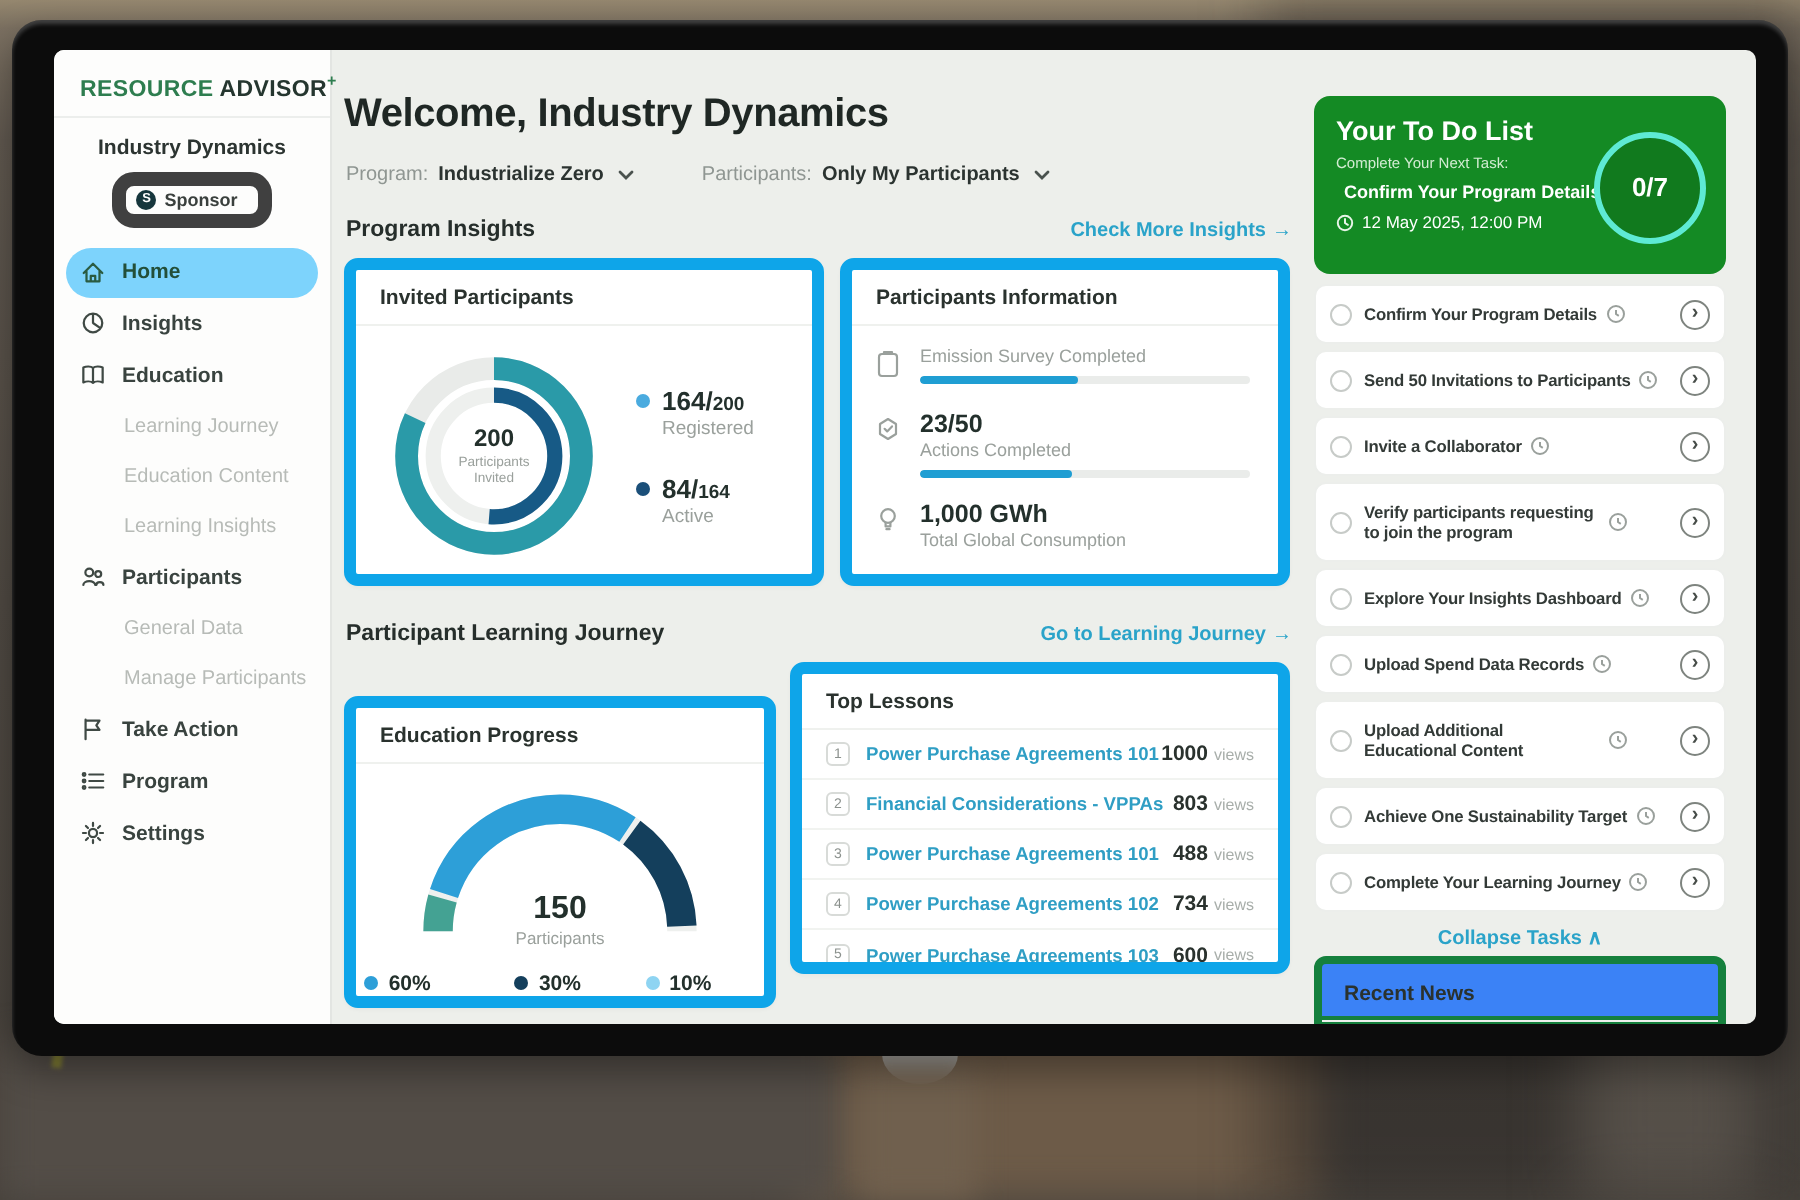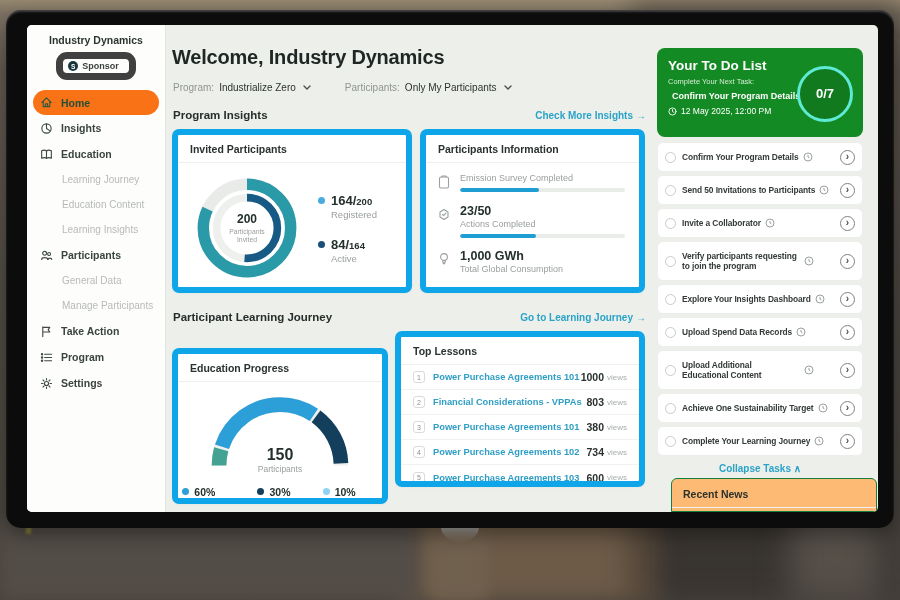--- a/index.html
+++ b/index.html
@@ -24,30 +24,30 @@
   .logo-adv { color:#25362f; }
   .logo-plus { color:#2e7d4f; font-size:8px; vertical-align:super; font-weight:bold; }
   .org-name { margin-top:9px; text-align:center; font-size:10.5px; font-weight:bold; color:#2c3431; }
   .sponsor-pill { margin:6px auto 10px; width:fit-content; display:flex; align-items:center; gap:4px; border:7px solid #404040; border-radius:11px; padding:2px 10px 2px 5px; }
   .sponsor-dot { width:10px; height:10px; border-radius:50%; background:#16363c; color:#fff; font-size:6.5px; font-weight:bold; display:flex; align-items:center; justify-content:center; }
   .sponsor-label { font-size:9px; color:#3a403d; font-weight:600; }
   .nav { margin-top:4px; }
   .nav-item { display:flex; align-items:center; height:26px; padding-left:13px; font-size:10.5px; font-weight:bold; color:#39433f; cursor:pointer; }
   .nav-item .nav-icon { width:13px; height:13px; margin-right:8px; display:inline-flex; }
   .nav-item svg { stroke:#3f4944; fill:none; stroke-width:1.2; stroke-linecap:round; stroke-linejoin:round; }
-  .nav-item.active { margin:0 6px; padding-left:7px; border-radius:14px; background:#f97316; color:#234f39; height:25px; }
+  .nav-item.active { margin:0 6px; padding-left:7px; border-radius:14px; background:#7dd3fc; color:#234f39; height:25px; }
   .nav-item.active svg { stroke:#2a5b41; }
   .nav-sub { display:flex; align-items:center; height:25px; padding-left:35px; font-size:10px; color:#b7bbb7; cursor:pointer; }
 
   
   .main-title { position:absolute; left:145px; top:21px; font-size:20px; font-weight:bold; color:#1f2724; letter-spacing:-0.2px; }
   .filters { position:absolute; left:146px; top:57px; display:flex; gap:34px; align-items:center; }
   .filter { display:flex; align-items:center; gap:5px; font-size:10px; }
   .filter-label { color:#8f9692; }
-  .filter-value { color:#2b3330; font-weight:normal; }
+  .filter-value { color:#2b3330; font-weight:bold; }
   .chev { display:inline-flex; margin-left:2px; }
   .chev svg { stroke:#4a524e; fill:none; stroke-width:1.4; stroke-linecap:round; }
 
   .section-row { position:absolute; display:flex; justify-content:space-between; align-items:center; width:473px; left:146px; }
   .section-title { font-size:11.5px; font-weight:bold; color:#262e2b; }
   .section-link { font-size:10px; font-weight:bold; color:#2aa3c9; cursor:pointer; }
   .section-link .arrow { margin-left:3px; }
 
   .card { position:absolute; background:#fff; border:6px solid #0ea5e9; border-radius:7px; box-shadow:0 1px 2px rgba(0,0,0,0.03); overflow:hidden; }
   .card-head { padding:8px 12px 7px; border-bottom:1px solid #eff1ee; font-size:10.5px; font-weight:bold; color:#2a322e; }
@@ -107,39 +107,43 @@
 
   .tasks { position:absolute; left:630px; top:117px; width:206px; }
   .task-row { display:flex; align-items:center; background:#fff; border:1px solid #eceeeb; border-radius:6px; min-height:30px; padding:3px 7px; margin-bottom:3px; cursor:pointer; }
   .task-check { width:11px; height:11px; border:1.4px solid #c7cbc8; border-radius:50%; margin-right:6px; flex:none; }
   .task-label { font-size:8.4px; font-weight:600; color:#333a37; line-height:1.25; letter-spacing:-0.1px; }
   .task-info { margin-left:4px; flex:none; display:inline-flex; }
   .task-info svg { stroke:#9aa09c; fill:none; stroke-width:1; }
   .task-go { margin-left:auto; width:15px; height:15px; border:1.4px solid #7e847f; border-radius:50%; color:#474d49; font-size:10px; line-height:12px; text-align:center; flex:none; font-weight:bold; }
   .collapse-link { text-align:center; font-size:10px; font-weight:bold; color:#2aa3c9; padding:4px 0 6px; cursor:pointer; }
 
-  .news-card { position:absolute; left:644px; top:453px; width:206px; height:34px; background:#fdba74; border:1px solid #15803d; border-radius:6px 6px 0 0; }
+  .news-card { position:absolute; left:630px; top:453px; width:206px; height:34px; background:#3b82f6; border:4px solid #15803d; border-radius:6px 6px 0 0; }
   .news-title { padding:9px 11px 7px; font-size:10.5px; font-weight:bold; color:#2a322e; border-bottom:1px solid #eff1ee; }
 </style>
 </head>
 <body>
 
 <div class="scene">
   <div class="bg-blob bg-center-col"></div>
   <div class="bg-right-dark" style="position:absolute;"></div>
   <div class="bg-right-col" style="position:absolute;"></div>
   <div class="bg-left-low" style="position:absolute;"></div>
   <div class="bg-sliver" style="position:absolute;"></div>
   <div class="stand-mount"></div>
   <div class="stand-col"></div>
 
   <div class="monitor">
     <div class="screen">
 
       <aside class="sidebar">
+        <div class="logo">
+          <span class="logo-res">RESOURCE</span>
+          <span class="logo-adv">ADVISOR</span><span class="logo-plus">+</span>
+        </div>
         <div class="org-name">Industry Dynamics</div>
         <div class="sponsor-pill">
           <span class="sponsor-dot">S</span>
           <span class="sponsor-label">Sponsor</span>
         </div>
         <nav class="nav">
           <div class="nav-item active">
             <span class="nav-icon">
                 <svg width="13" height="13" viewBox="0 0 14 14">
                   <path d="M2 7 L7 2 L12 7 M3.5 6.2 V11.5 H10.5 V6.2 M5.8 11.5 V8.5 H8.2 V11.5"></path>
@@ -380,21 +384,21 @@
         </div>
         <div class="lesson-row">
           <span class="rank-badge">2</span>
           <span class="lesson-title">Financial Considerations - VPPAs</span>
           <span class="views-num">803</span>
           <span class="views-suffix">views</span>
         </div>
         <div class="lesson-row">
           <span class="rank-badge">3</span>
           <span class="lesson-title">Power Purchase Agreements 101</span>
-          <span class="views-num">380</span>
+          <span class="views-num">488</span>
           <span class="views-suffix">views</span>
         </div>
         <div class="lesson-row">
           <span class="rank-badge">4</span>
           <span class="lesson-title">Power Purchase Agreements 102</span>
           <span class="views-num">734</span>
           <span class="views-suffix">views</span>
         </div>
         <div class="lesson-row">
           <span class="rank-badge">5</span>

